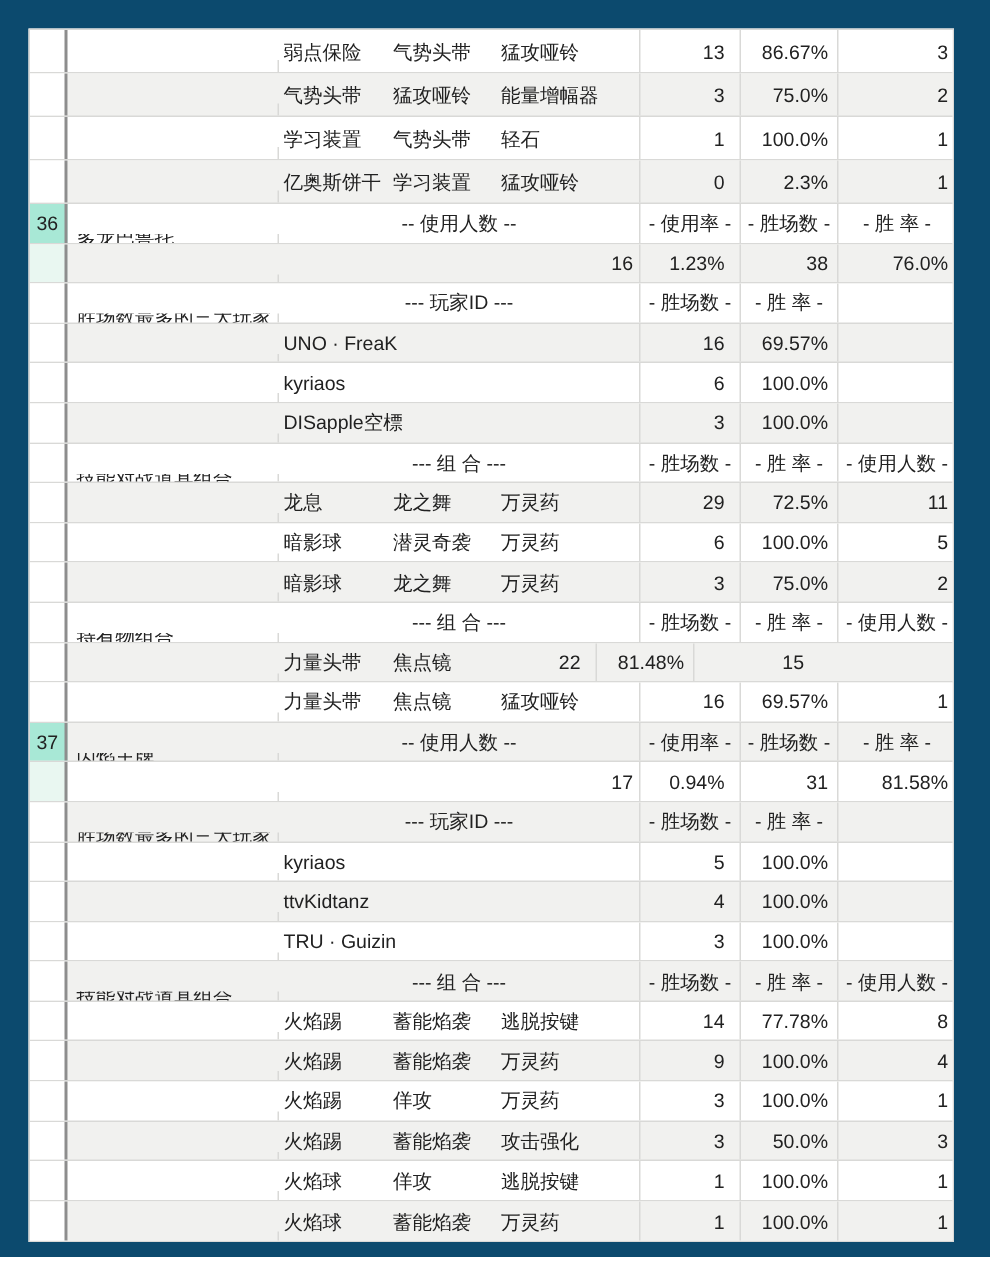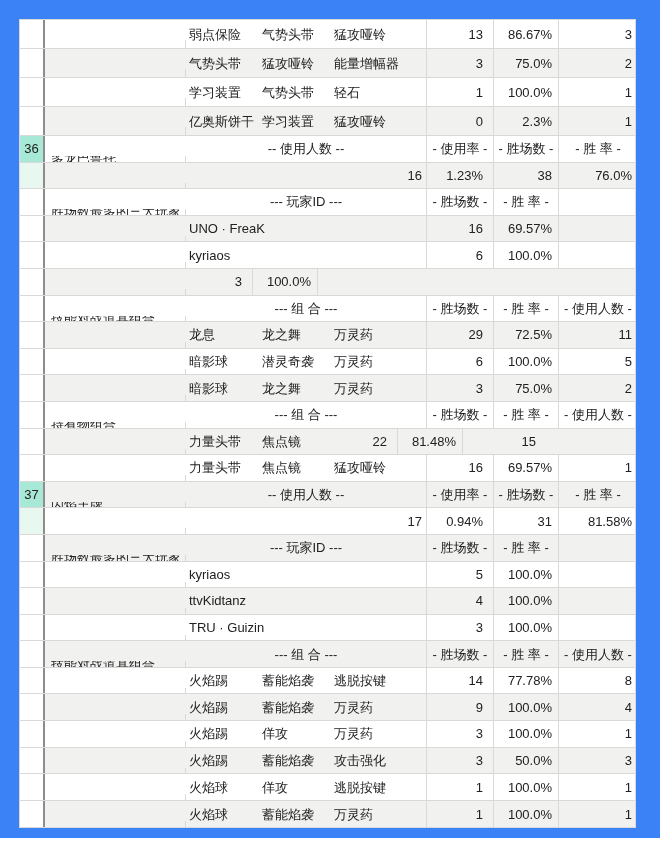--- a/index.html
+++ b/index.html
@@ -6,21 +6,21 @@
     --grid:#d9d9d7;
     --dark-div:#8d8d8d;
     --gray:#f1f1ef;
     --teal:#a8e8d6;
     --pale:#e9f7f1;
     --txt:#212121;
   }
   *{box-sizing:border-box;margin:0;padding:0;}
   html,body{width:660px;height:854px;background:#ffffff;overflow:hidden;}
   body{font-family:"Liberation Sans","DejaVu Sans",sans-serif;color:var(--txt);}
-  .canvas{position:relative;width:660px;height:838px;background:#3b82f6;}
+  .canvas{position:relative;width:660px;height:838px;background:#0c4a6e;}
   .stats-table{
     position:absolute;left:19px;top:19px;width:617px;
     border:1px solid var(--grid);
     background:#fff;
   }
   .row{display:flex;height:26.6px;border-bottom:1px solid var(--grid);background:#fff;}
   .row.tall{height:29px;}
   .row:nth-child(even){background:var(--gray);}
   .row:last-child{border-bottom:none;}
   .cell{display:flex;align-items:center;font-size:13px;line-height:1;overflow:hidden;white-space:nowrap;}
@@ -125,20 +125,21 @@
         <div class="cell numcol"></div>
         <div class="cell bcol al"></div>
         <div class="cell cecol al">kyriaos</div>
         <div class="cell fcol ar">6</div>
         <div class="cell gcol ar">100.0%</div>
         <div class="cell hcol ar"></div>
       </div>
       <div class="row">
         <div class="cell numcol"></div>
         <div class="cell bcol al"></div>
+        <div class="cell cecol al">DISapple空標</div>
         <div class="cell fcol ar">3</div>
         <div class="cell gcol ar">100.0%</div>
         <div class="cell hcol ar"></div>
       </div>
       <div class="row">
         <div class="cell numcol"></div>
         <div class="cell bcol al">技能对战道具组合</div>
         <div class="cell cecol ac">--- 组  合 ---</div>
         <div class="cell fcol ac">- 胜场数 -</div>
         <div class="cell gcol ac">- 胜  率 -</div>

